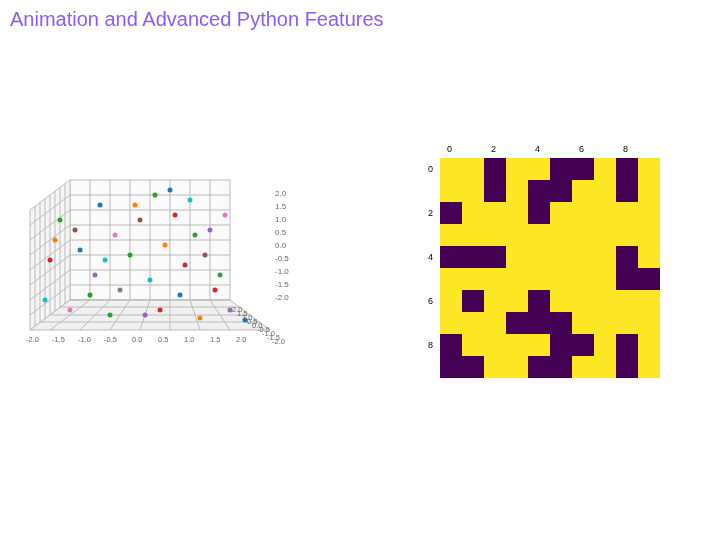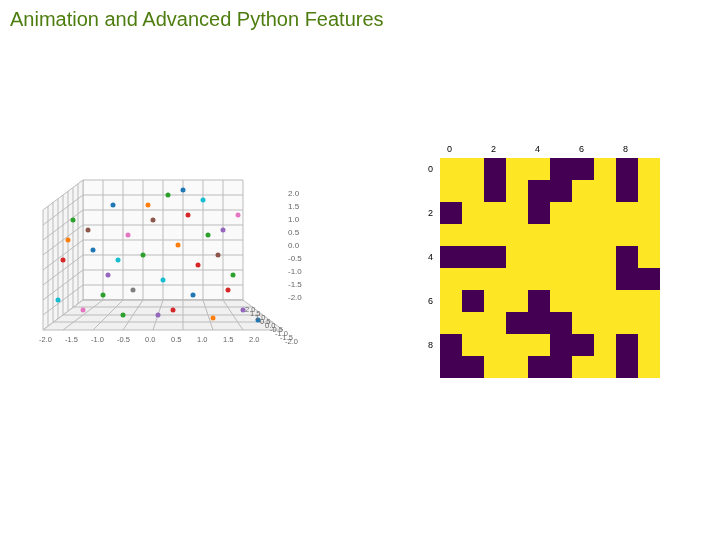--- a/index.html
+++ b/index.html
@@ -9,25 +9,25 @@
     background: #fff;
     font-family: Arial, Helvetica, sans-serif;
     position: relative;
     overflow: hidden;
   }
   .title {
     position: absolute;
     top: 8px;
     left: 10px;
     font-size: 20px;
-    color: #4d7c0f;
+    color: #8b5cf6;
   }
   .figure-left {
     position: absolute;
-    left: 33px;
+    left: 20px;
     top: 160px;
     width: 300px;
     height: 240px;
   }
   .figure-right {
     position: absolute;
     left: 400px;
     top: 140px;
     width: 270px;
     height: 250px;

